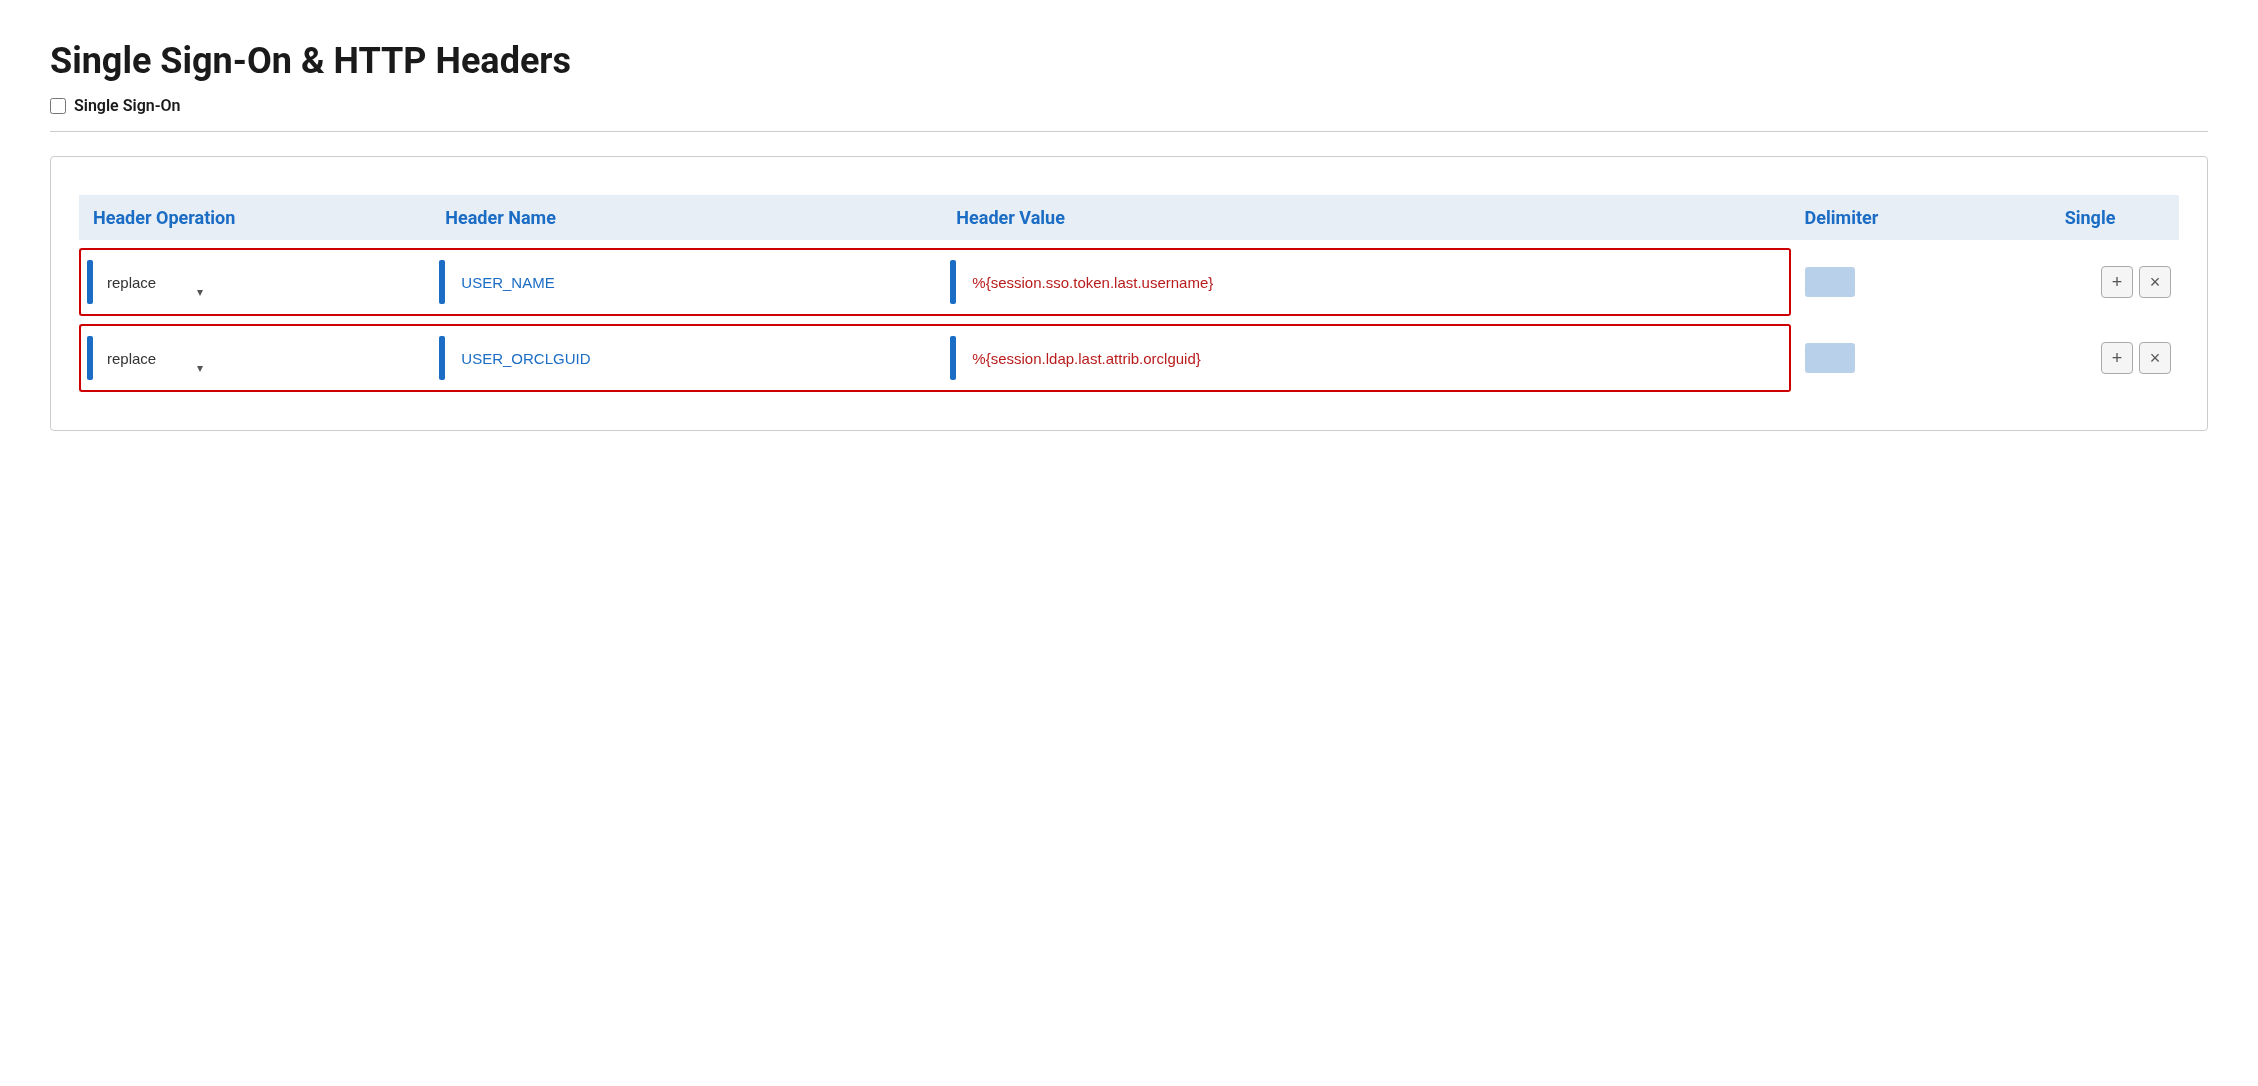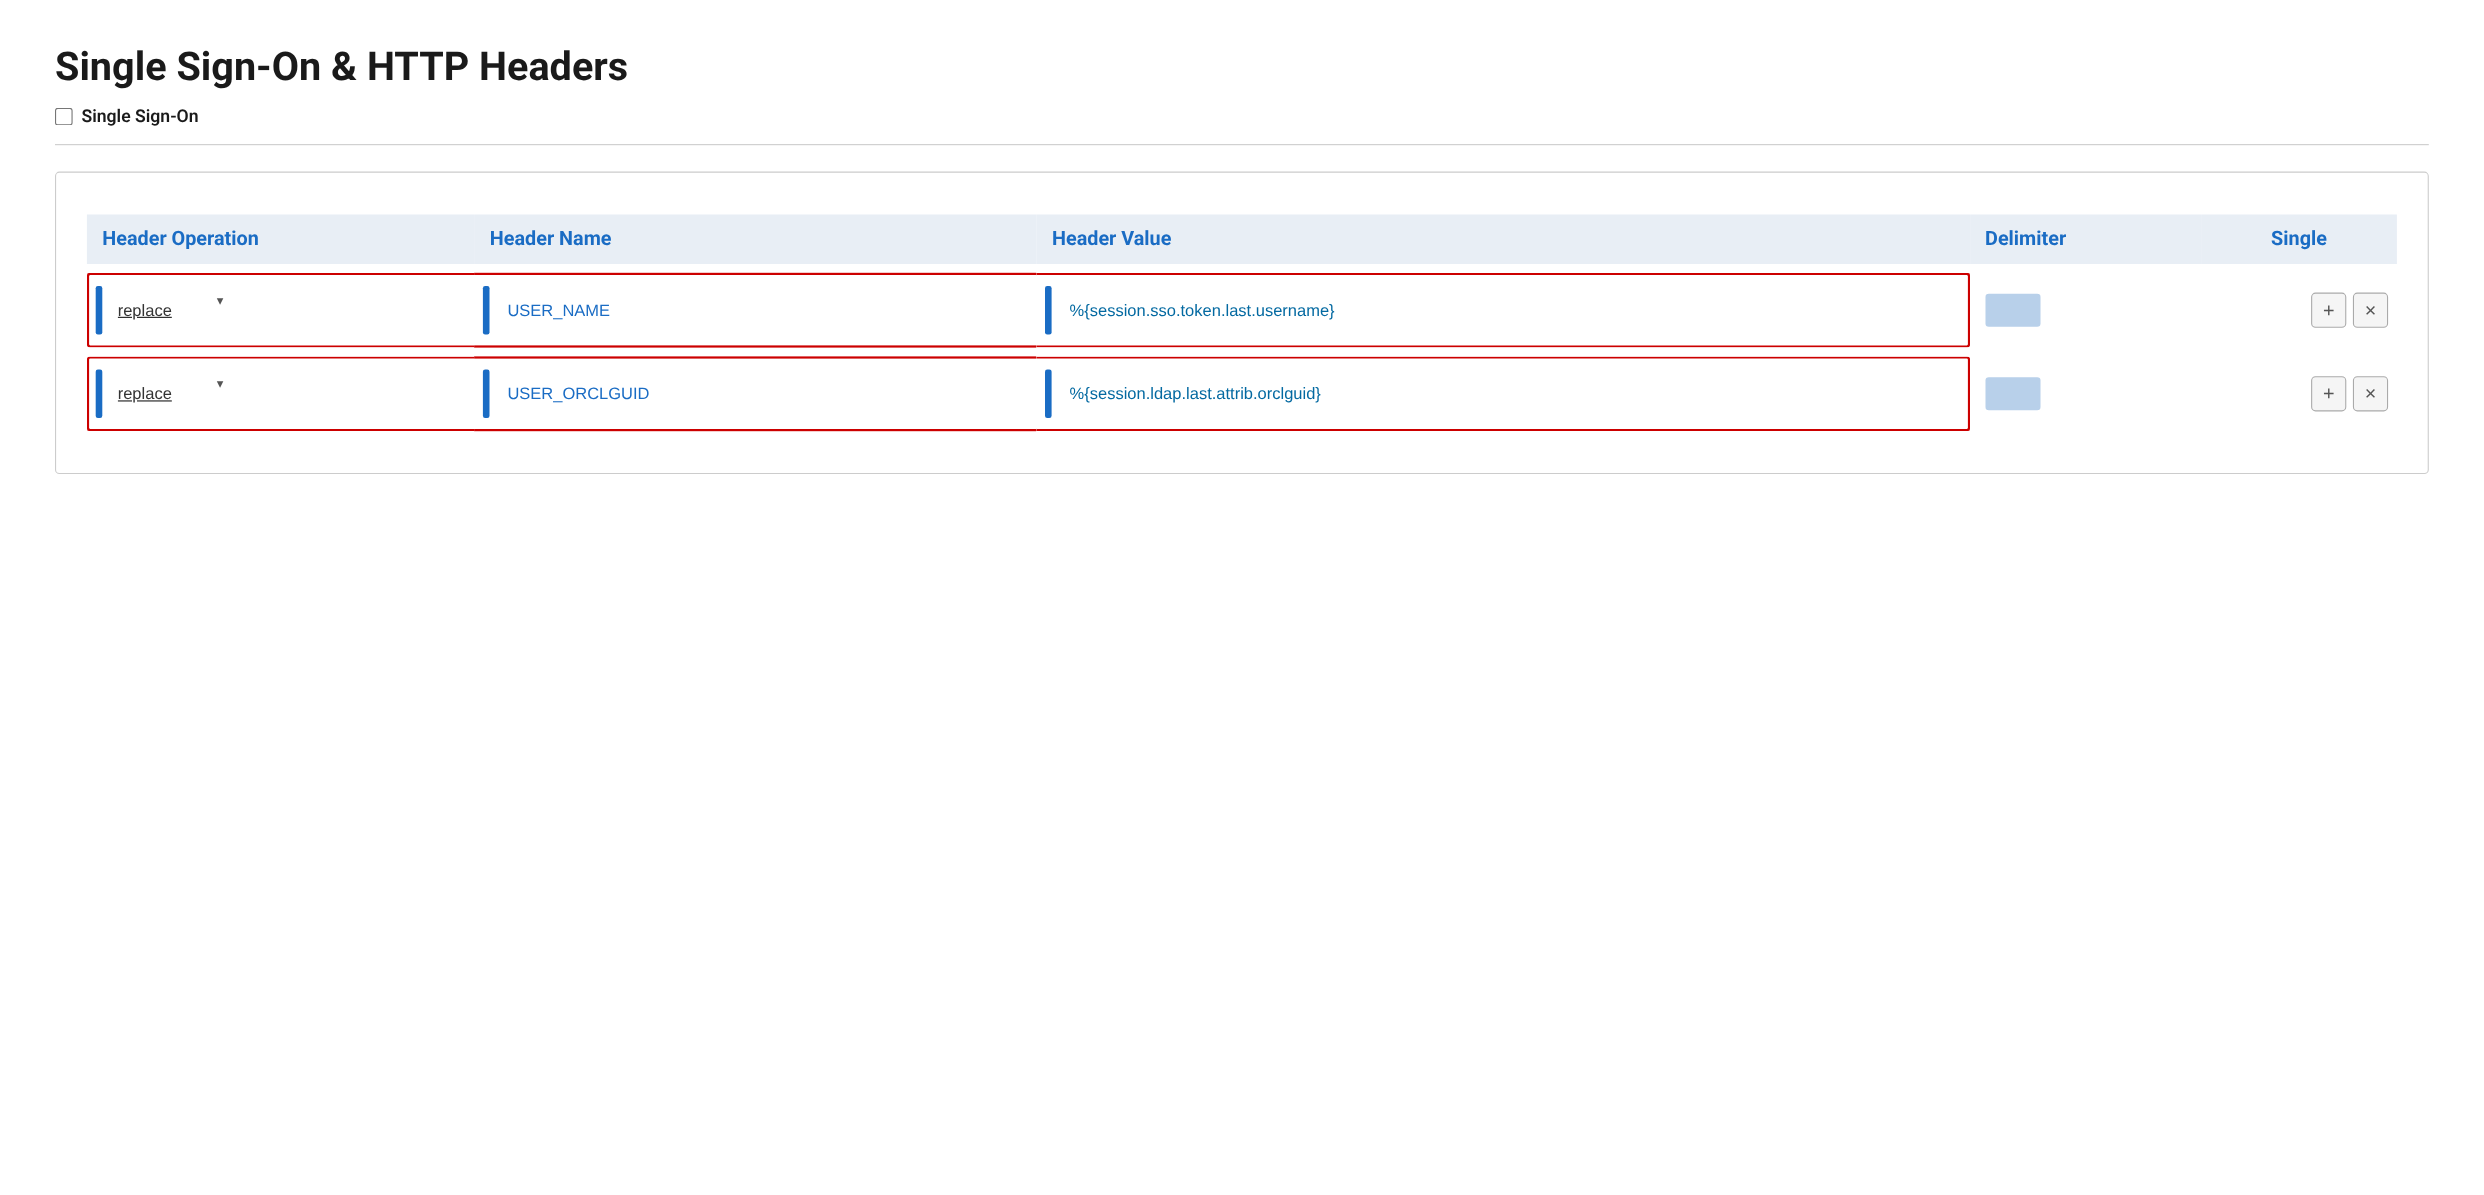--- a/index.html
+++ b/index.html
@@ -138,22 +138,21 @@
       min-width: 6px;
       height: 44px;
       background: #1a6cc4;
       border-radius: 2px;
       margin-right: 6px;
     }
 
     .select-wrap {
       position: relative;
       display: inline-flex;
-      align-items: flex-start;
-      text-decoration: underline;
+      align-items: flex-end;
     }
 
     .select-wrap select {
       appearance: none;
       -webkit-appearance: none;
       border: none;
       background: transparent;
       font-size: 15px;
       color: #333;
       padding: 8px 28px 8px 8px;
@@ -177,21 +176,21 @@
       color: #1a6cc4;
       padding: 8px 10px;
       outline: none;
       min-width: 160px;
     }
 
     .input-field-value {
       border: none;
       background: transparent;
       font-size: 15px;
-      color: #0369a1;
+      color: #b91c1c;
       padding: 8px 10px;
       outline: none;
       min-width: 380px;
       flex: 1;
     }
 
     .delimiter-box {
       width: 50px;
       height: 30px;
       background: #b8d0ea;

